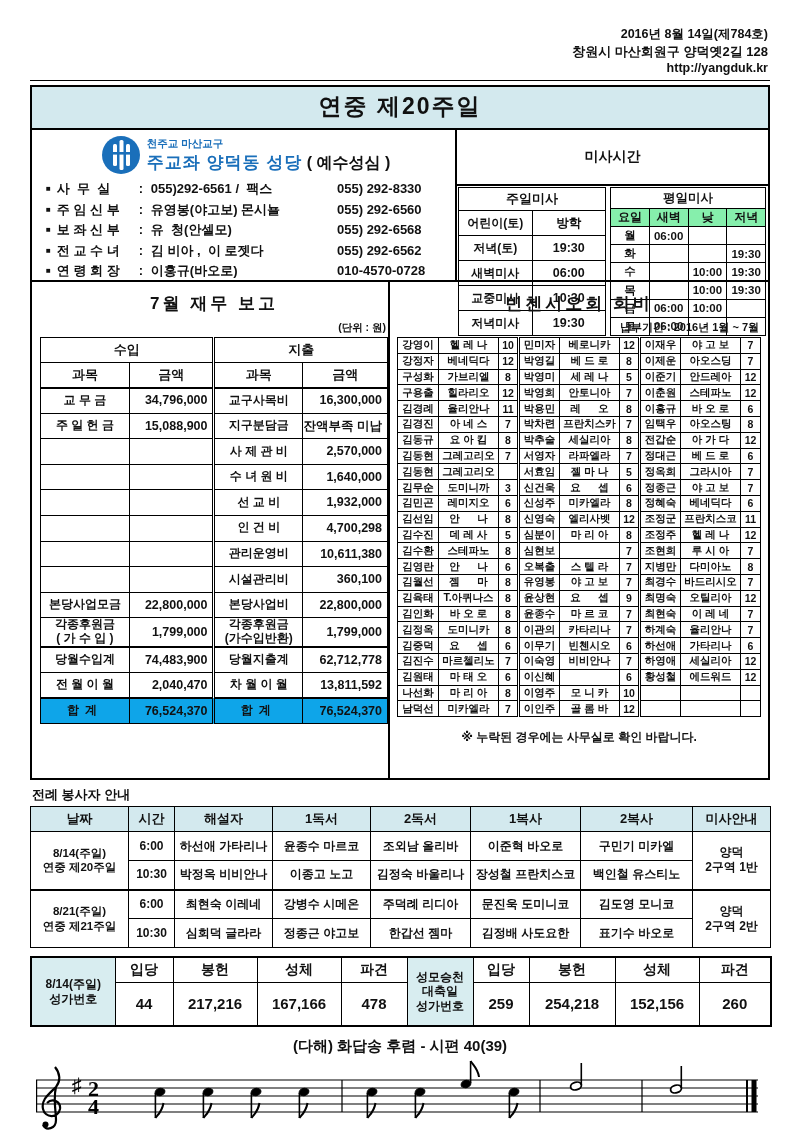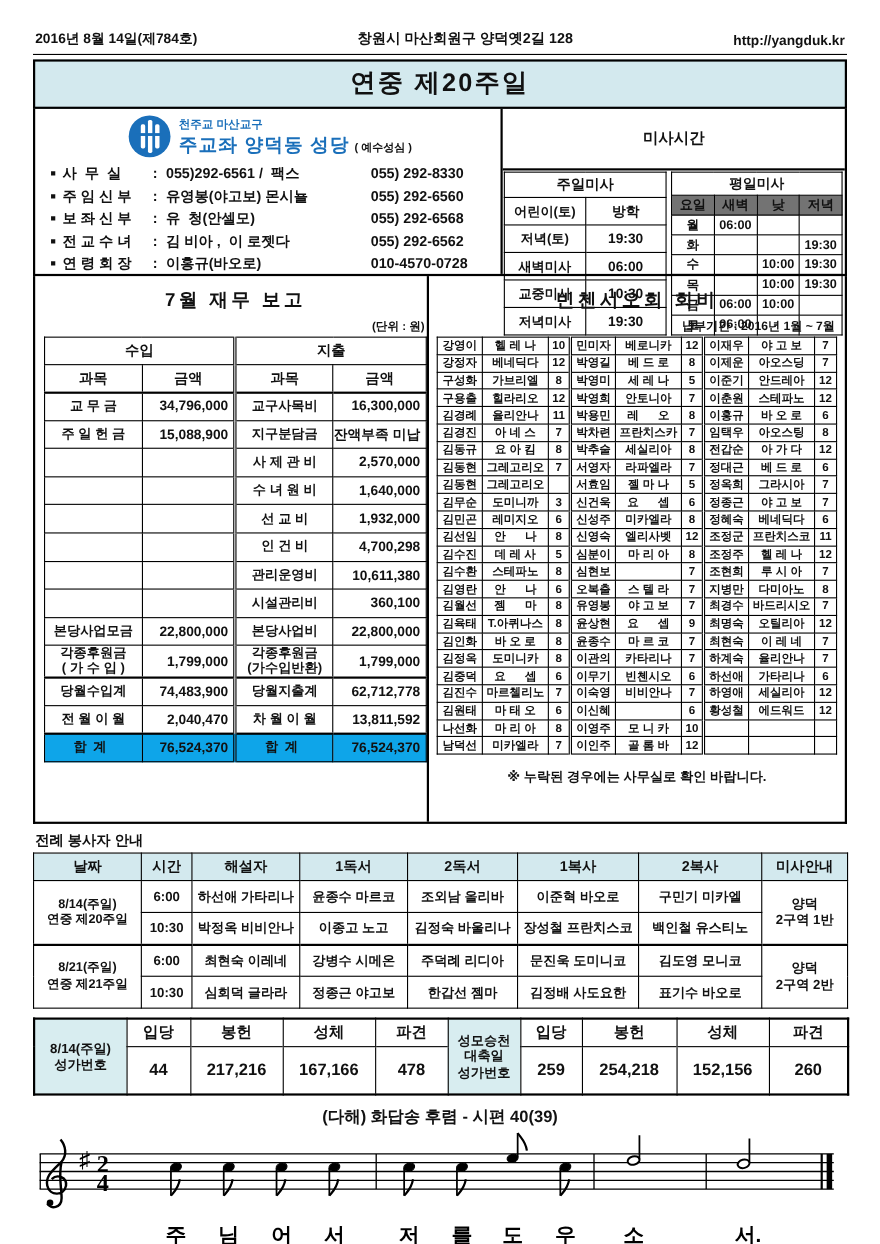--- a/index.html
+++ b/index.html
@@ -5,34 +5,34 @@
   * { margin:0; padding:0; box-sizing:border-box; }
   html,body { background:#fff; }
   body {
     width:800px; height:1131px;
     font-family:"Liberation Sans","DejaVu Sans",sans-serif;
     color:#111;
     padding:26px 30px 0 30px;
     position:relative;
   }
   .masthead { display:flex; justify-content:space-between; align-items:flex-end;
-    font-size:12.5px; font-weight:600; padding:0 2px 5px 2px; }
+    font-size:12.5px; font-weight:600; padding:0 2px 5px 2px;flex-direction:column; }
   .masthead .addr { font-size:13px; }
   .rule { border:none; border-top:1.5px solid #000; margin-bottom:4px; }
   .title-banner {
     border:2px solid #000; background:#d3e9ee; text-align:center;
     font-size:23px; font-weight:bold; padding:4px 0 6px 0; letter-spacing:2px;
   }
   
   .info-box { border:2px solid #000; border-top:none; display:flex; height:152px; }
   .info-left { width:425px; border-right:2px solid #000; padding:5px 10px 4px 14px; }
   .logo-row { display:flex; align-items:center; justify-content:center; gap:6px; margin-bottom:4px; }
   .logo-text .dio { color:#1a6fba; font-size:10.5px; font-weight:bold; }
   .logo-text .nm  { color:#1a6fba; font-size:17px; font-weight:bold; letter-spacing:1px; }
-  .logo-text .sfx { color:#111; font-size:10px; font-weight:600; }
+  .logo-text .sfx { color:#111; font-size:16px; font-weight:600; }
   .contact-row { display:flex; align-items:center; font-size:13px; font-weight:600; line-height:20.5px; }
   .contact-row .bullet { font-size:8px; margin-right:6px; }
   .contact-row .lbl { width:82px; white-space:pre; }
   .contact-row .colon { width:12px; }
   .contact-row .val { flex:1; white-space:pre; }
   .contact-row .ph { width:108px; }
   
   .info-right { flex:1; display:flex; flex-direction:column; }
   .mass-title { text-align:center; font-weight:bold; font-size:14px; padding:18px 0;
     border-bottom:2px solid #000; }
@@ -40,21 +40,21 @@
   table { border-collapse:collapse; }
   .mass-tables table { table-layout:fixed; height:100%; }
   .mass-tables td, .mass-tables th { border:1px solid #000; text-align:center;
     font-weight:bold; padding:0; }
   .sunday-table { width:148px; }
   .sunday-table th { font-size:13px; height:23px; }
   .sunday-table td { font-size:12.5px; height:25px; }
   .sunday-table td:first-child { font-size:12px; }
   .weekday-table { width:156px; }
   .weekday-table th { font-size:12.5px; height:21px; }
-  .weekday-table .sub th { background:#737373; font-size:12px; height:18px; }
+  .weekday-table .sub th { background:#86efac; font-size:12px; height:18px; }
   .weekday-table td { font-size:11.5px; height:17px; }
   
   .main-box { border:2px solid #000; border-top:none; display:flex; height:498px; }
   .finance-panel { width:360px; border-right:2px solid #000; padding:6px 0 0 8px; }
   .panel-title { text-align:center; font-size:17px; font-weight:bold; letter-spacing:3px; margin-top:4px; }
   .unit-line { text-align:right; font-size:10.5px; font-weight:600; margin:6px 2px 2px 0; }
   .finance-table { width:100%; table-layout:fixed; }
   .finance-table th, .finance-table td { border:1px solid #000; font-weight:bold;
     text-align:center; white-space:pre-line; }
   .finance-table th { font-size:13px; height:25px; }

